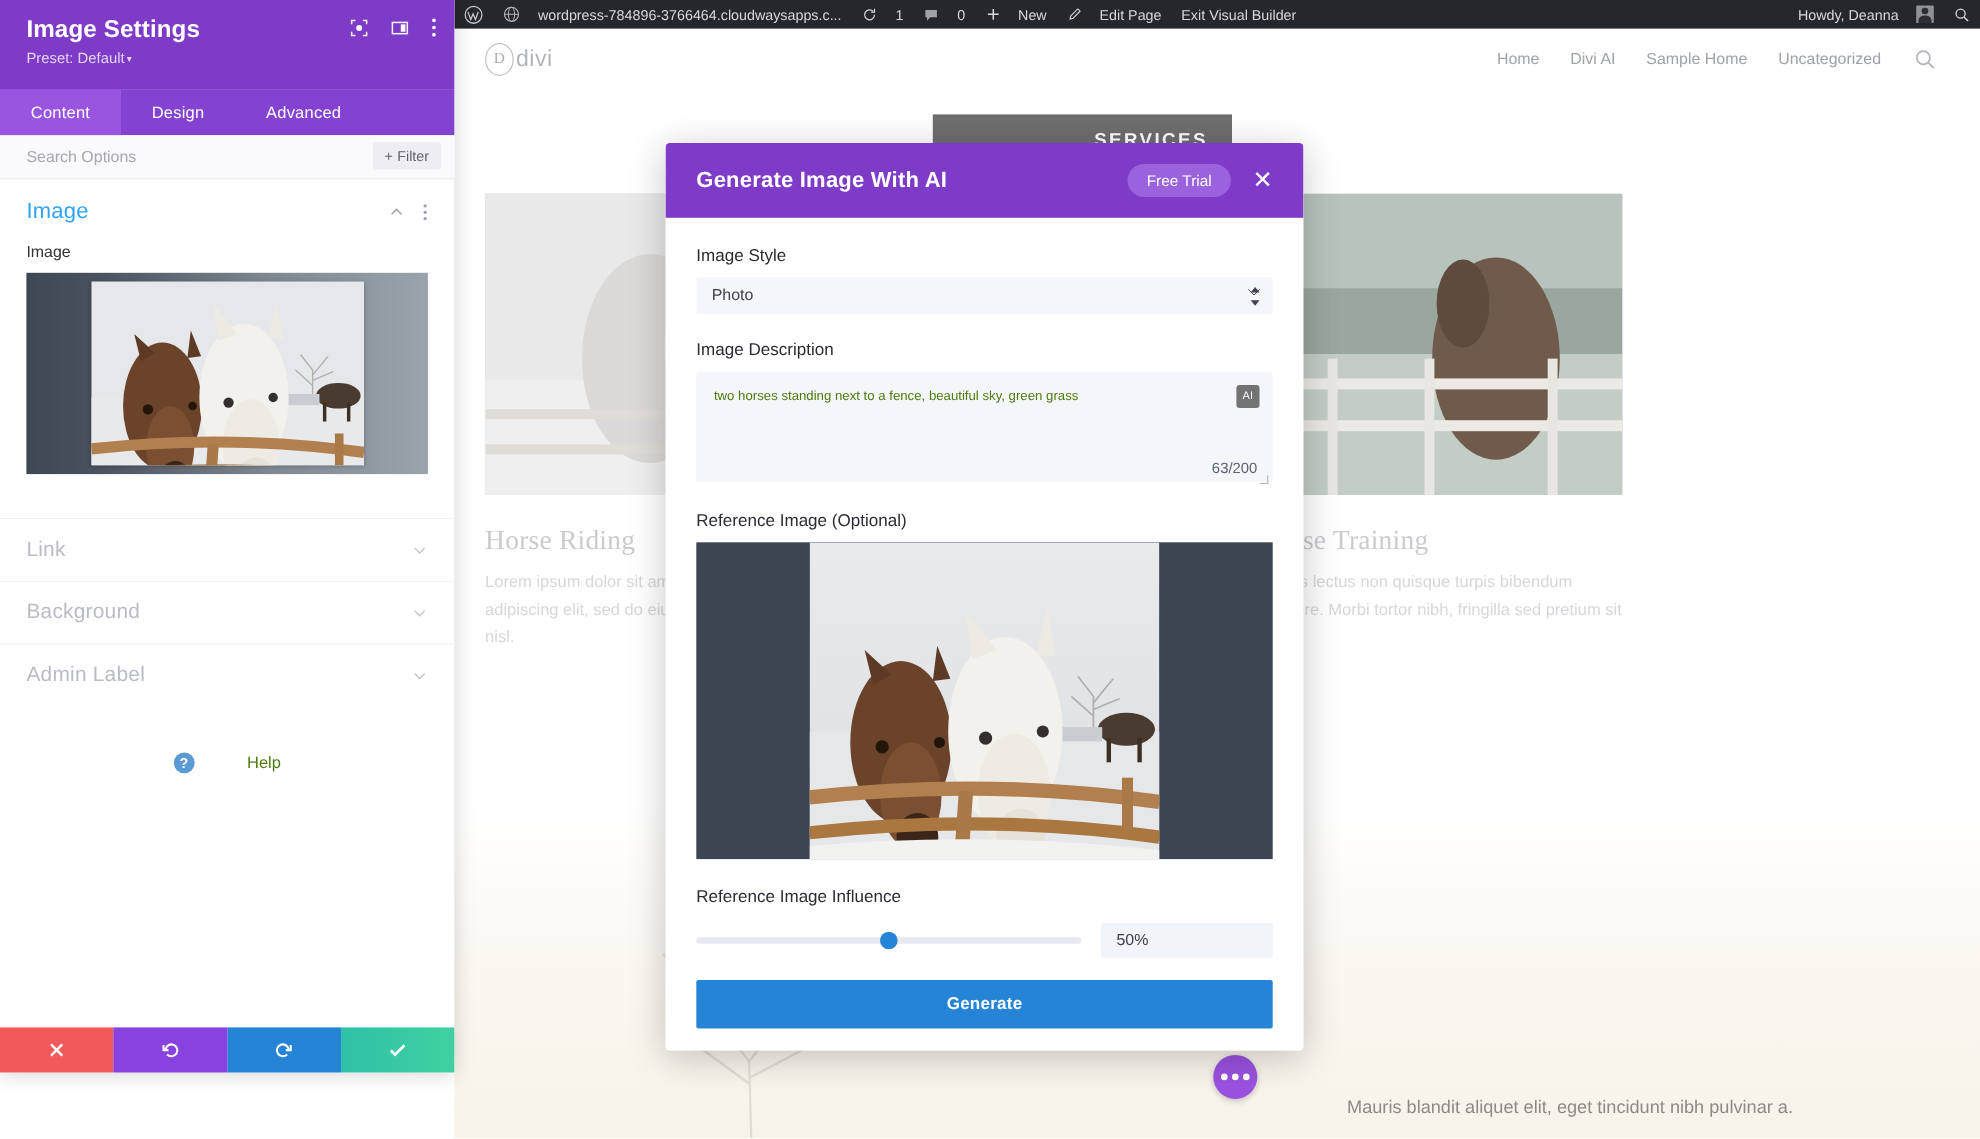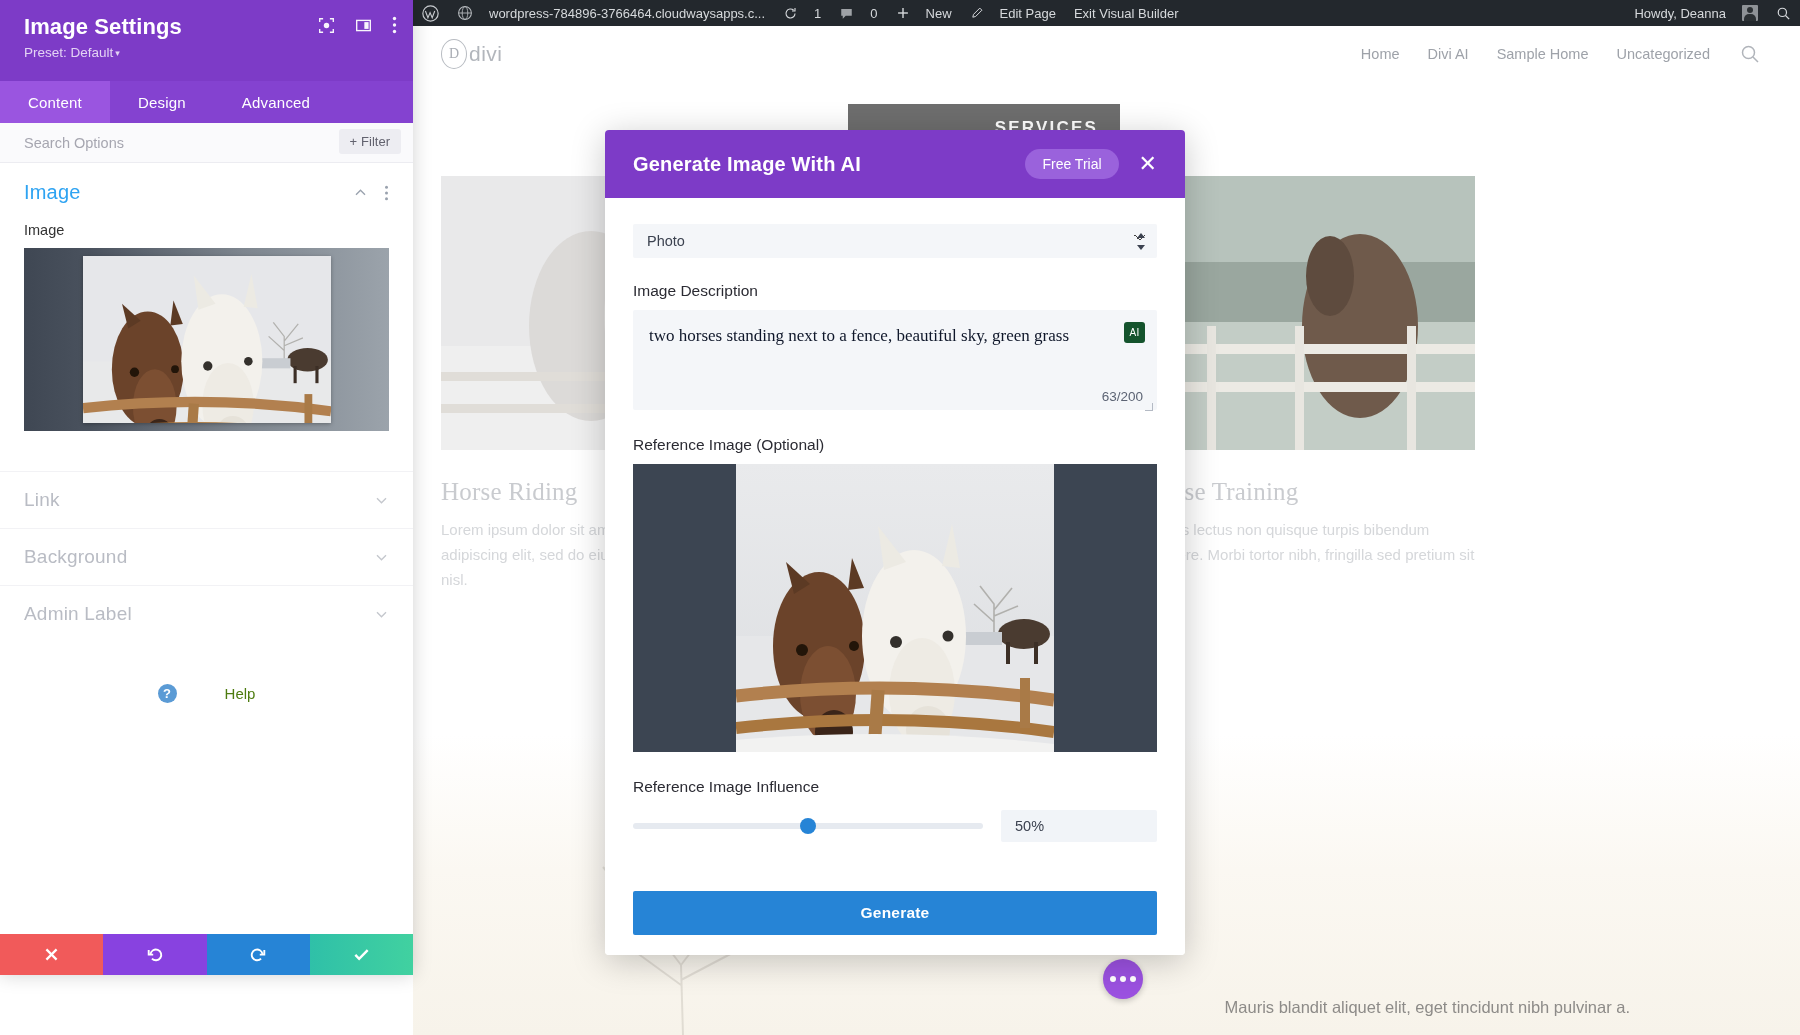--- a/index.html
+++ b/index.html
@@ -247,26 +247,26 @@
   .ai-select-wrap::before{
     content:""; position:absolute; right:12px; bottom:8px;
     width:0;height:0;border-left:4px solid transparent;border-right:4px solid transparent;
     border-top:5px solid #3c4250; z-index:2;
   }
   .ta-wrap { position: relative; margin-bottom: 22px; }
   .ai-textarea {
     width: 100%; height: 100px; background: #F4F6F9;
     border: none; outline: none; resize: none;
     padding: 14px 52px 14px 16px;
-    font-size: 17px; color: #0f172a; font-family: Liberation Serif, serif;
+    font-size: 12px; color: #4d7c0f; font-family: Liberation Sans, sans-serif;
     line-height: 1.45; border-radius: 2px;
   }
   .ta-aibtn {
     position: absolute; right: 12px; top: 12px;
-    width: 21px; height: 21px; background: #14532d; color: #fff;
+    width: 21px; height: 21px; background: #737373; color: #fff;
     border-radius: 3px; font-size: 10px; font-weight: 400;
     display: flex; align-items: center; justify-content: center; cursor: pointer;
     letter-spacing: .3px;
   }
   .ta-count {
     position: absolute; right: 14px; bottom: 10px;
     font-size: 13.5px; color: #5c6474;
   }
   .ta-resize {
     position: absolute; right: 2px; bottom: 1px; width: 10px; height: 10px;
@@ -467,20 +467,21 @@
   </div>
 
   <div class="ai-modal">
     <div class="ai-head">
       <div class="ai-title">Generate Image With AI</div>
       <div class="ai-trial">Free Trial</div>
       <div class="ai-close">✕</div>
     </div>
 
     <div class="ai-body">
+      <div class="ai-label">Image Style</div>
       <div class="ai-select-wrap">
         <select class="ai-select">
           <option>Photo</option>
         </select>
       </div>
 
       <div class="ai-label">Image Description</div>
       <div class="ta-wrap">
         <textarea class="ai-textarea" style="">two horses standing next to a fence, beautiful sky, green grass</textarea>
         <div class="ta-aibtn">AI</div>

